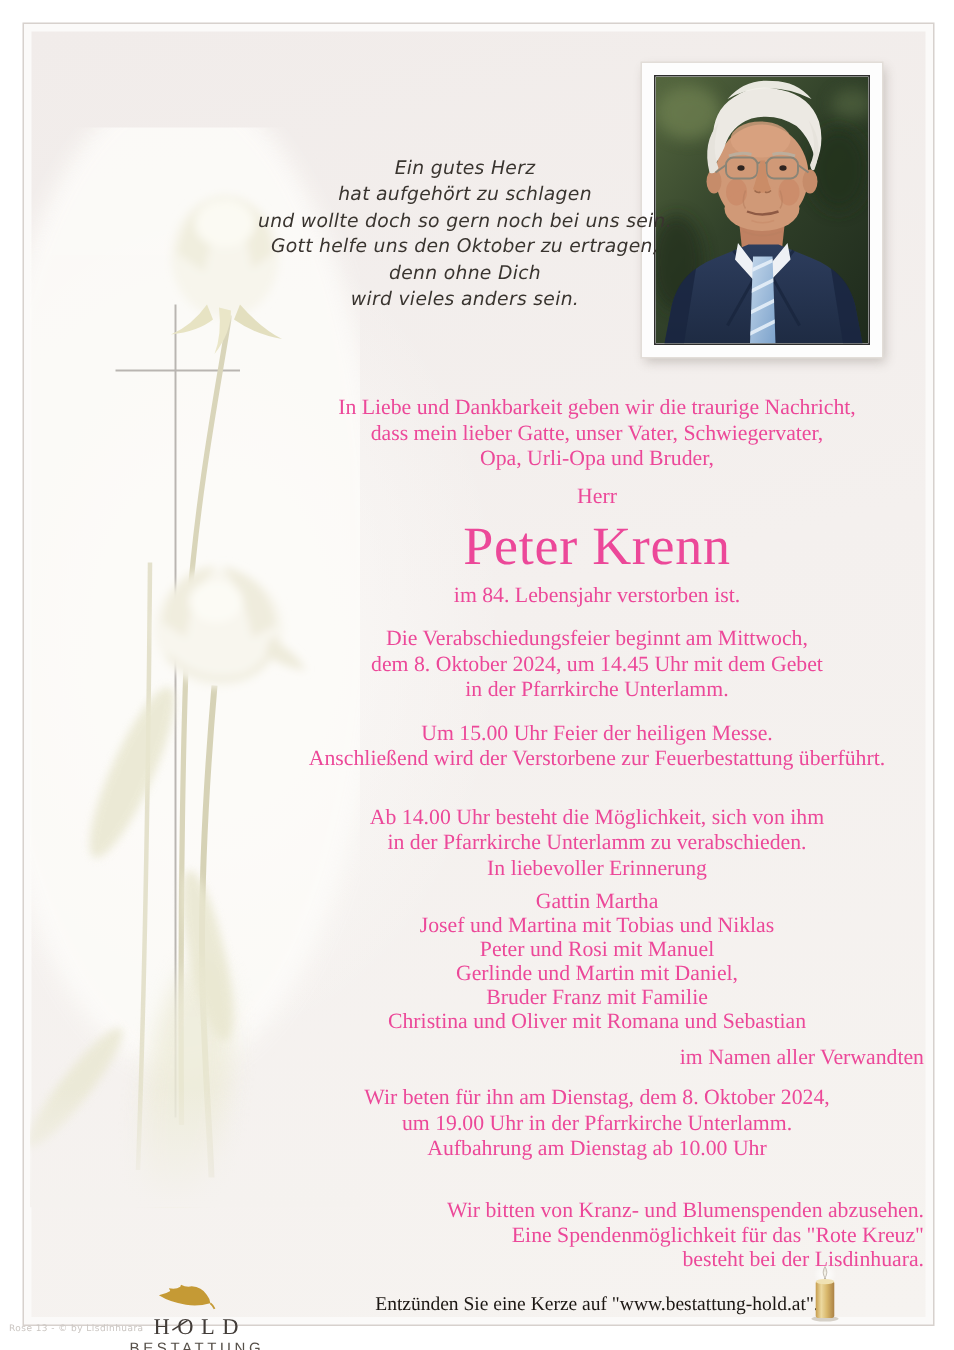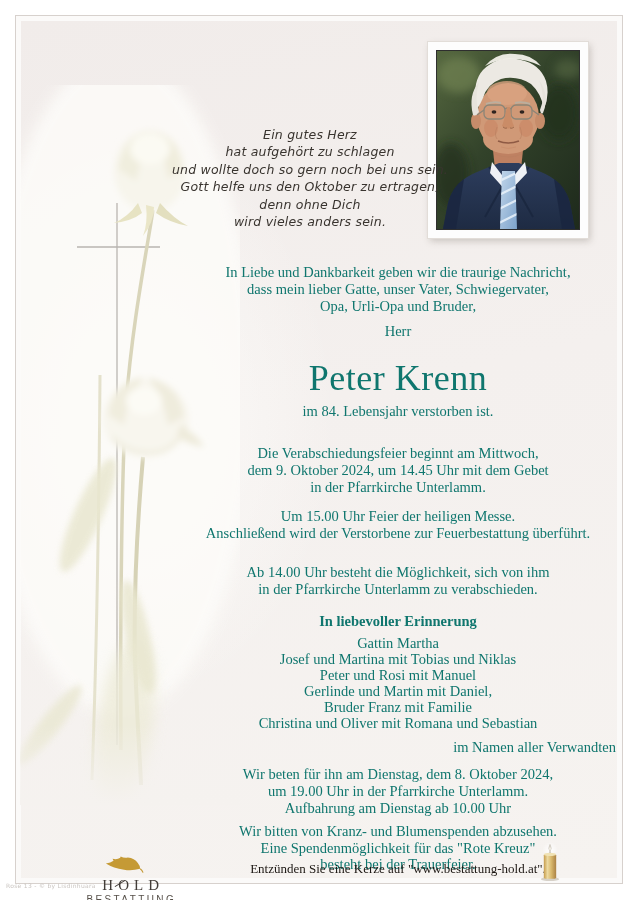--- a/index.html
+++ b/index.html
@@ -18,41 +18,41 @@
       linear-gradient(168deg,#f1ecea 0%,#f4f0ee 45%,#f6f3f0 100%);
   }
   .artwork{position:absolute;left:20px;top:85px;width:220px;height:720px;}
   .photo{
     position:absolute;left:428px;top:42px;width:160px;height:196px;
     background:#fdfdfd;box-shadow:0 0 0 1px #e2ddd8, 2px 3px 7px rgba(88,78,70,.28);
   }
   .photo-inner{position:absolute;left:8px;top:8px;right:8px;bottom:8px;border:1px solid #2e2e2e;overflow:hidden;}
   .photo-inner svg{display:block;width:100%;height:100%;}
   .poem{
-    position:absolute;left:150px;top:126px;width:320px;text-align:center;
+    position:absolute;left:150px;top:103px;width:320px;text-align:center;
     font-family:"DejaVu Sans", sans-serif;font-style:italic;
     font-size:12.5px;line-height:17.4px;color:#39342f;letter-spacing:.2px;
   }
   .col{
     position:absolute;left:180px;top:264px;width:436px;text-align:center;
-    color:#0f766e;font-size:14.5px;line-height:17px;
+    color:#ec4899;font-size:14.5px;line-height:17px;
   }
   .col .line{display:block;}
   .p-salutation{margin-top:8px;}
-  .deceased-name{font-size:36px;line-height:40px;margin-top:18px;letter-spacing:.5px;}
+  .deceased-name{font-size:36px;line-height:40px;margin-top:4px;letter-spacing:.5px;}
   .p-age{margin-top:5px;}
-  .p-farewell{margin-top:25px;}
+  .p-farewell{margin-top:12px;}
   .p-mass{margin-top:12px;}
   .p-viewing{margin-top:22px;}
-  .p-heading{margin-top:15px;font-weight:bold;}
+  .p-heading{font-weight:normal;}
   .p-family{margin-top:5px;line-height:16px;}
   .p-closing{margin-top:8px;text-align:right;}
   .p-prayer{margin-top:10px;}
   .p-laying{margin-top:0;}
-  .p-donations{margin-top:6px;line-height:16.5px;}
+  .p-donations{margin-top:24px;line-height:16.5px;text-align:right;}
   .candle-line{
     position:absolute;left:180px;top:861px;width:436px;text-align:center;
     font-size:13px;color:#1c1713;
   }
   .candle{position:absolute;left:539px;top:842px;width:22px;height:40px;}
   .logo{position:absolute;left:84px;top:855px;width:80px;text-align:right;}
   .logo-leaf{display:block;margin:0 auto;width:40px;height:20px;}
   .logo-word{
     position:relative;display:inline-block;margin-top:2px;
     font-family:"Liberation Serif", serif;font-size:15px;letter-spacing:5px;
@@ -227,21 +227,21 @@
       <div class="line">In Liebe und Dankbarkeit geben wir die traurige Nachricht,</div>
       <div class="line">dass mein lieber Gatte, unser Vater, Schwiegervater,</div>
       <div class="line">Opa, Urli-Opa und Bruder,</div>
     </div>
   <div class="p-salutation">Herr</div>
   <div class="deceased-name">Peter Krenn</div>
   <div class="p-age">im 84. Lebensjahr verstorben ist.</div>
 
   <div class="p-farewell">
       <div class="line">Die Verabschiedungsfeier beginnt am Mittwoch,</div>
-      <div class="line">dem 9. Oktober 2024, um 14.45 Uhr mit dem Gebet</div>
+      <div class="line">dem 8. Oktober 2024, um 14.45 Uhr mit dem Gebet</div>
       <div class="line">in der Pfarrkirche Unterlamm.</div>
     </div>
   <div class="p-mass">
       <div class="line">Um 15.00 Uhr Feier der heiligen Messe.</div>
       <div class="line">Anschließend wird der Verstorbene zur Feuerbestattung überführt.</div>
     </div>
   <div class="p-viewing">
       <div class="line">Ab 14.00 Uhr besteht die Möglichkeit, sich von ihm</div>
       <div class="line">in der Pfarrkirche Unterlamm zu verabschieden.</div>
     </div>
@@ -258,21 +258,21 @@
   <div class="p-closing">im Namen aller Verwandten</div>
 
   <div class="p-prayer">
       <div class="line">Wir beten für ihn am Dienstag, dem 8. Oktober 2024,</div>
       <div class="line">um 19.00 Uhr in der Pfarrkirche Unterlamm.</div>
     </div>
   <div class="p-laying">Aufbahrung am Dienstag ab 10.00 Uhr</div>
   <div class="p-donations">
       <div class="line">Wir bitten von Kranz- und Blumenspenden abzusehen.</div>
       <div class="line">Eine Spendenmöglichkeit für das "Rote Kreuz"</div>
-      <div class="line">besteht bei der Trauerfeier.</div>
+      <div class="line">besteht bei der Lisdinhuara.</div>
     </div>
 </div>
 
 <div class="candle-line">Entzünden Sie eine Kerze auf "www.bestattung-hold.at".</div>
 
 <svg class="candle" viewBox="0 0 22 42" aria-hidden="true">
   <defs>
     <radialGradient id="glow" cx=".5" cy=".5" r=".5">
       <stop offset="0" stop-color="#ffffff"></stop>
         <stop offset="1" stop-color="#ffffff" stop-opacity="0"></stop>

